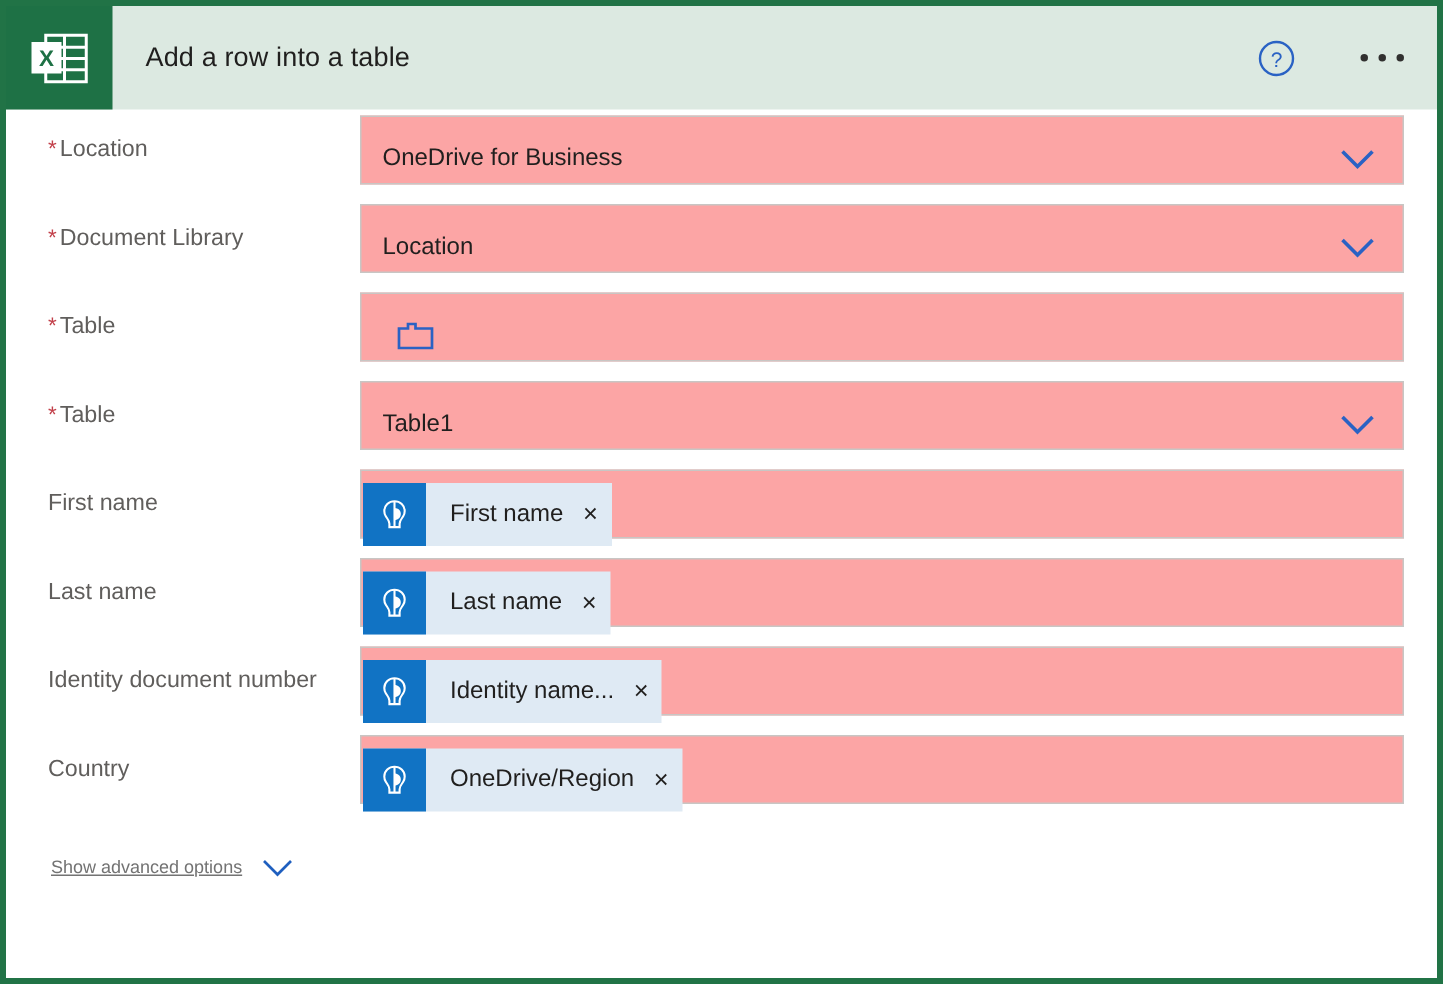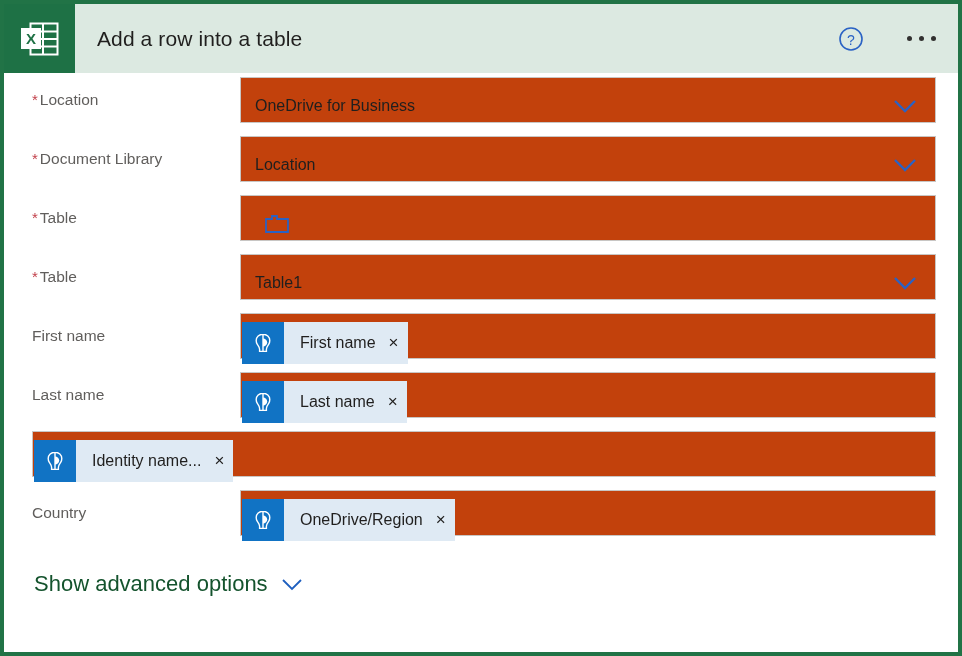--- a/index.html
+++ b/index.html
@@ -37,21 +37,21 @@
     background: #1e7145;
     flex: 0 0 71px;
     display: flex;
     align-items: center;
     justify-content: center;
   }
   .app-icon svg { display: block; }
 
   .header-title {
     margin-left: 22px;
-    font-size: 21px;
+    font-size: 18px;
     color: #201f1e;
     font-weight: 400;
     letter-spacing: .1px;
     white-space: nowrap;
   }
   .header-spacer { flex: 1 1 auto; }
 
   .help-btn {
     width: 30px;
     height: 30px;
@@ -105,21 +105,21 @@
   }
   .row .control {
     flex: 1 1 auto;
     padding-top: 4px;
   }
 
   .field {
     position: relative;
     box-sizing: border-box;
     border: 1px solid #c8c6c4;
-    background: #c2410c;
+    background: #fca5a5;
     height: 46px;
     display: flex;
     align-items: center;
     padding: 12px 8px 0 14px;
   }
   .field .value {
     font-size: 16px;
     color: #201f1e;
     line-height: 20px;
     flex: 1 1 auto;
@@ -189,22 +189,23 @@
 
   
   .advanced {
     display: inline-flex;
     align-items: center;
     gap: 12px;
     margin: 26px 0 0 30px;
     cursor: pointer;
   }
   .advanced .adv-text {
-    font-size: 22px;
-    color: #14532d;
+    font-size: 12px;
+    color: #737373;
+    text-decoration: underline;
   }
 
   .chev { display:block; }
 </style>
 </head>
 <body>
 
 <div class="card">
 
   <div class="header">
@@ -348,20 +349,21 @@
               <div class="chip-text">Last name</div>
               <div class="chip-close">×</div>
             </div>
           </div>
         </div>
       </div>
     </div>
 
     
     <div class="row">
+      <div class="label">Identity document number</div>
       <div class="control">
         <div class="field chip-field">
           <div class="chip-wrap">
             <div class="chip">
               <div class="chip-icon">
                 <svg width="24" height="24" viewBox="0 0 24 24" aria-hidden="true">
                   <path d="M12 3.2 C8.2 3.2 5.2 6 5.2 9.6 C5.2 11.2 5.6 12.2 6.2 13.2 C7.1 14.7 8.6 16 8.6 18.2 L8.6 20.4 L15.4 20.4 L15.4 18.2 C15.4 16 16.9 14.7 17.8 13.2 C18.4 12.2 18.8 11.2 18.8 9.6 C18.8 6 15.8 3.2 12 3.2 Z" fill="none" stroke="#ffffff" stroke-width="1.4"></path>
                   <line x1="12" y1="3.2" x2="12" y2="20.4" stroke="#ffffff" stroke-width="1.4"></line>
                   <path d="M12 7.6 C14.4 7.6 16.2 9.3 16.2 11.6 C16.2 13.9 14.4 15.6 12 15.6 Z" fill="#ffffff"></path>
                 </svg>

